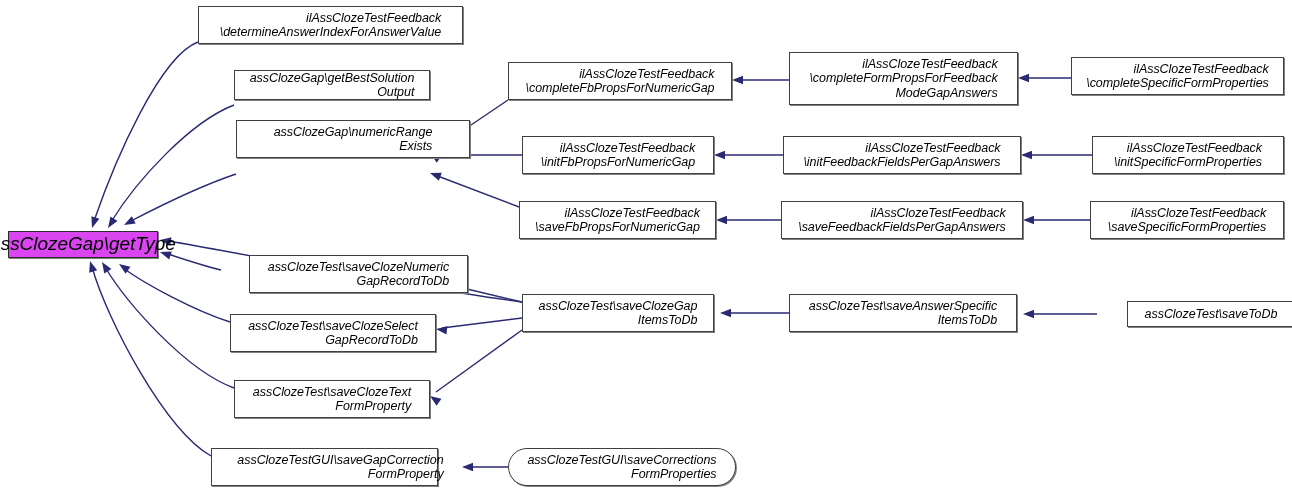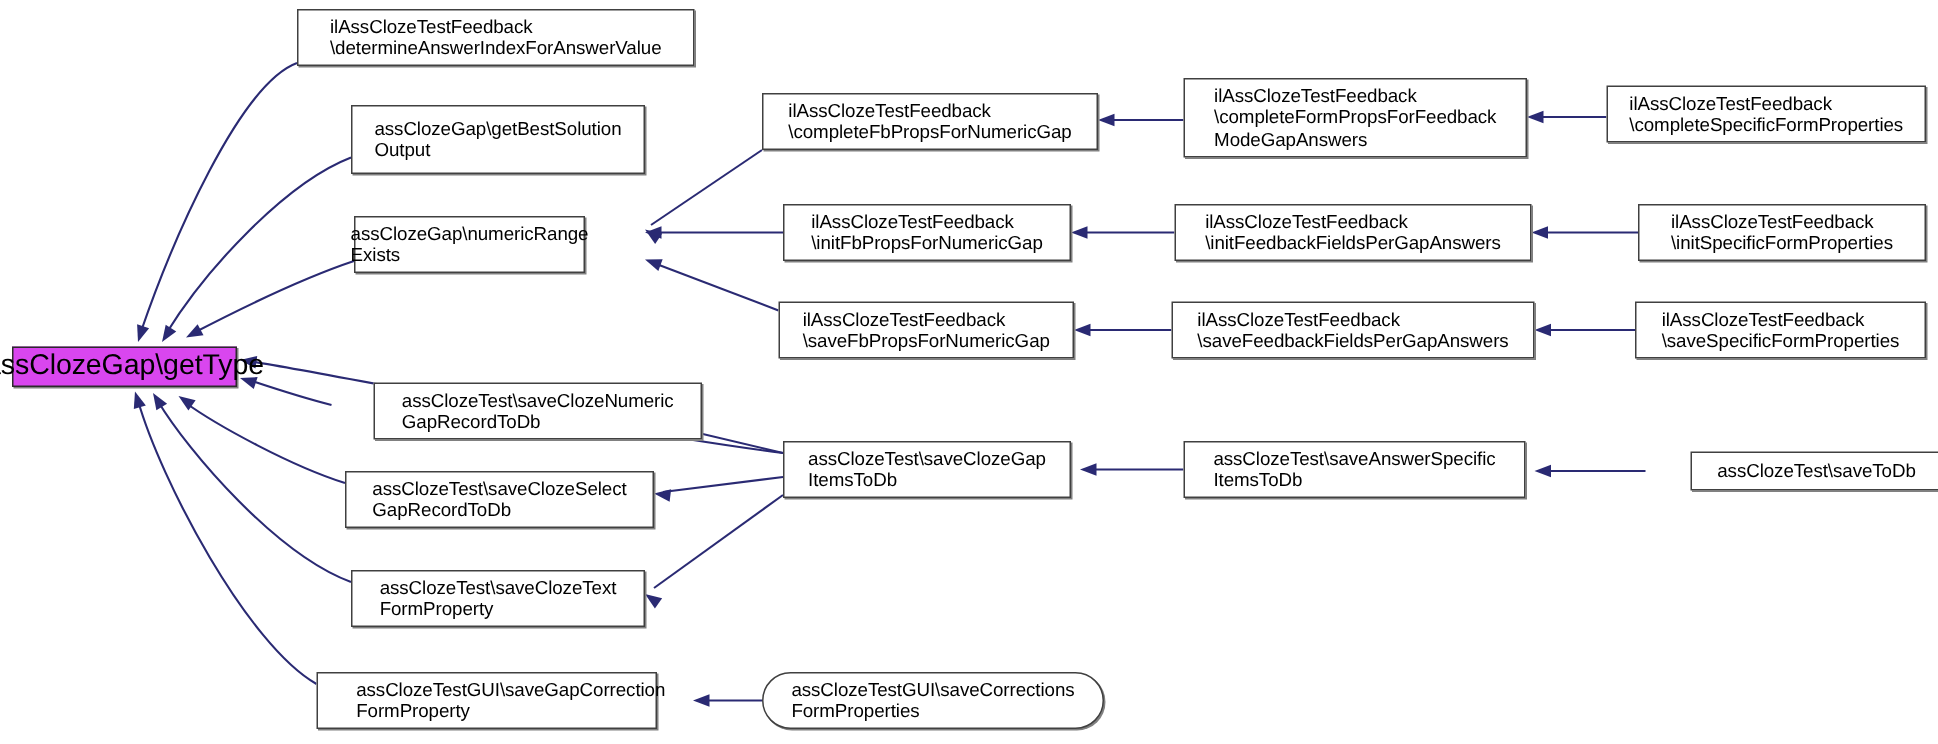--- a/index.html
+++ b/index.html
@@ -13,26 +13,27 @@
   svg.edges{position:absolute;left:0;top:0;width:1292px;height:496px;pointer-events:none;}
   .node{
     position:absolute;
     box-sizing:border-box;
     border:1px solid #404040;
     background:#ffffff;
     color:#000000;
     display:flex;
     align-items:center;
     justify-content:center;
-    text-align:left;
+    text-align:right;
     font-size:12.5px;
     line-height:14.5px;
     letter-spacing:-0.05px;
     white-space:pre-line;
     box-shadow:1px 1px 0 0 #808080;
+    font-style:italic;
   }
   .node.root{
     background:#d946ef;
     border:1px solid #2b2b2b;
     font-size:19px;
   }
 </style>
 </head>
 <body>
 
@@ -82,23 +83,23 @@
       <polygon points="0,0 -11,-4.2 -11,4.2" fill="#2a2a73" transform="translate(720,313) rotate(180)"></polygon>
       <path d="M1097,314 L1029,314" fill="none" stroke="#2a2a73" stroke-width="1.4"></path>
       <polygon points="0,0 -11,-4.2 -11,4.2" fill="#2a2a73" transform="translate(1023,314) rotate(180)"></polygon>
       <path d="M508,467 L468,467" fill="none" stroke="#2a2a73" stroke-width="1.4"></path>
       <polygon points="0,0 -11,-4.2 -11,4.2" fill="#2a2a73" transform="translate(462,467) rotate(180)"></polygon>
     </svg>
   <div id="node-layer">
       <div class="node root" style="left: 8px; top: 231px; width: 150px; height: 27px;">assClozeGap\getType</div>
       <div class="node" style="left: 198px; top: 6px; width: 265px; height: 38px;">ilAssClozeTestFeedback
 \determineAnswerIndexForAnswerValue</div>
-      <div class="node" style="left: 234px; top: 70px; width: 196px; height: 46px;">assClozeGap\getBestSolution
+      <div class="node" style="left: 234px; top: 70px; width: 196px; height: 30px;">assClozeGap\getBestSolution
 Output</div>
-      <div class="node" style="left: 236px; top: 144px; width: 154px; height: 38px;">assClozeGap\numericRange
+      <div class="node" style="left: 236px; top: 120px; width: 234px; height: 38px;">assClozeGap\numericRange
 Exists</div>
       <div class="node" style="left: 508px; top: 62px; width: 224px; height: 38px;">ilAssClozeTestFeedback
 \completeFbPropsForNumericGap</div>
       <div class="node" style="left: 522px; top: 136px; width: 192px; height: 38px;">ilAssClozeTestFeedback
 \initFbPropsForNumericGap</div>
       <div class="node" style="left: 519px; top: 201px; width: 197px; height: 38px;">ilAssClozeTestFeedback
 \saveFbPropsForNumericGap</div>
       <div class="node" style="left: 789px; top: 52px; width: 229px; height: 53px;">ilAssClozeTestFeedback
 \completeFormPropsForFeedback
 ModeGapAnswers</div>

